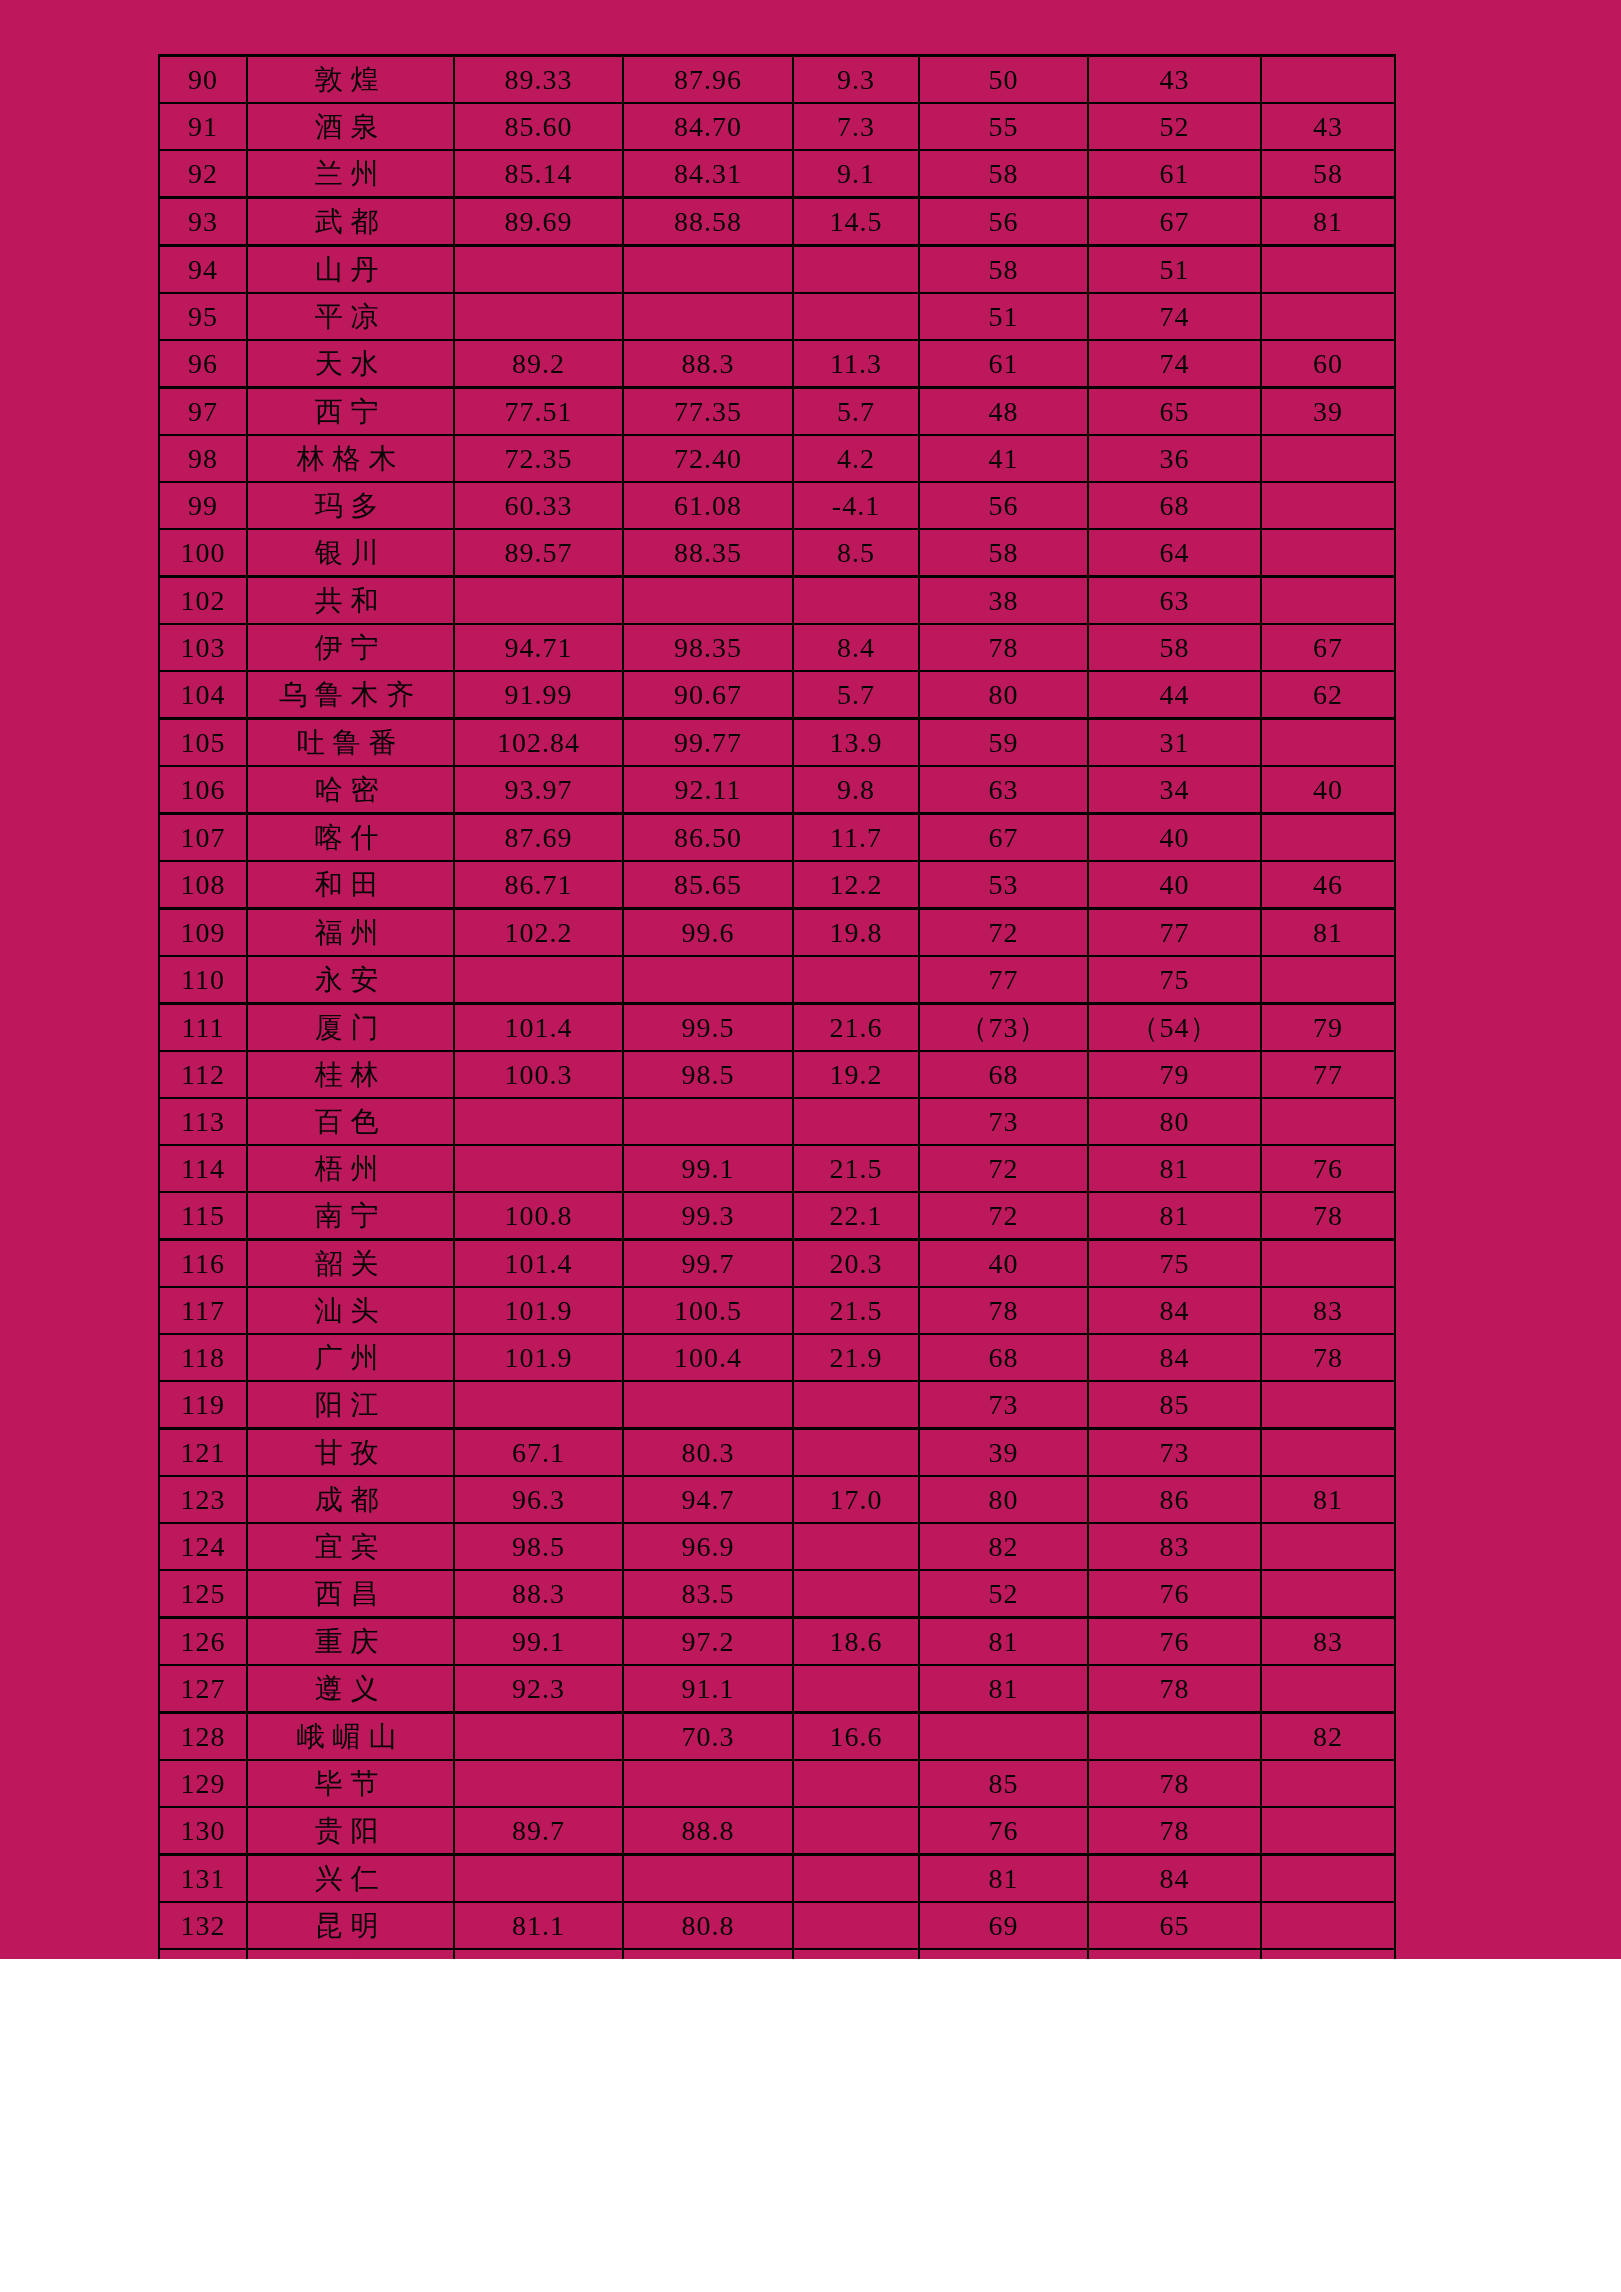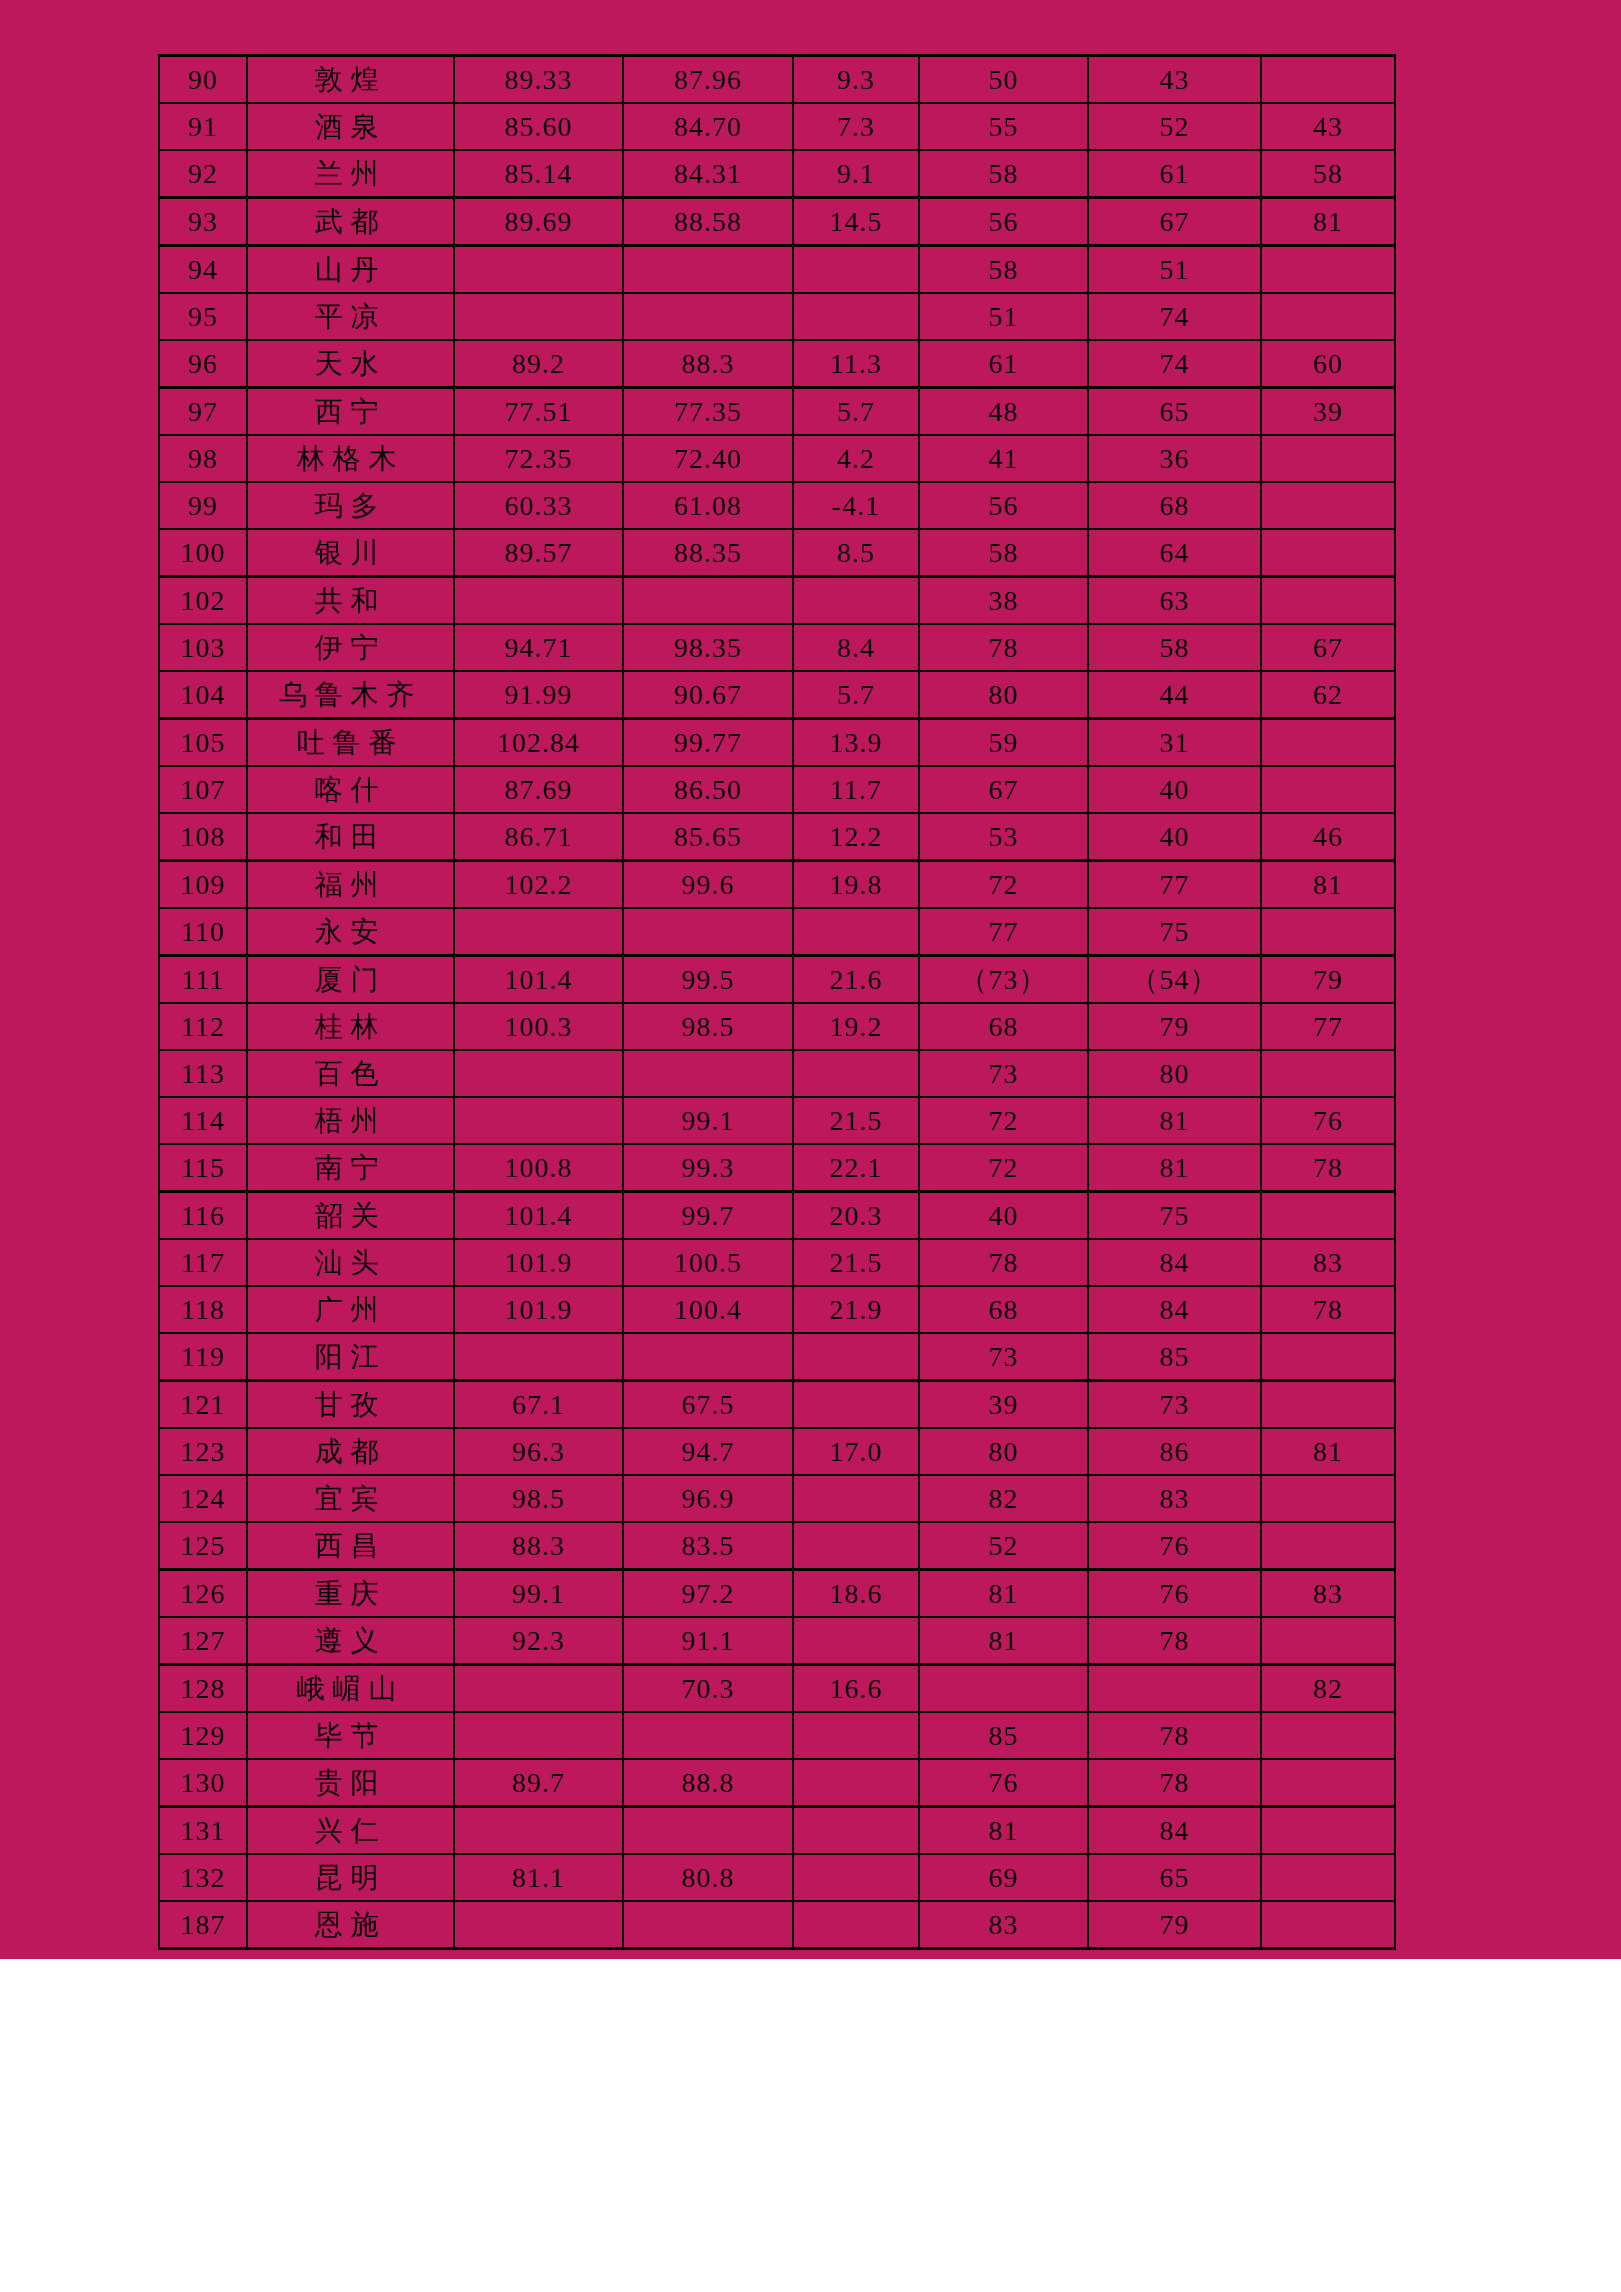--- a/index.html
+++ b/index.html
@@ -206,20 +206,30 @@
         <tr>
           <td class="num-cell">105</td>
           <td class="city-cell">吐鲁番</td>
           <td class="num-cell">102.84</td>
           <td class="num-cell">99.77</td>
           <td class="num-cell">13.9</td>
           <td class="num-cell">59</td>
           <td class="num-cell">31</td>
           <td class="num-cell"></td>
         </tr>
+        <tr class="thick-bottom">
+          <td class="num-cell">106</td>
+          <td class="city-cell">哈密</td>
+          <td class="num-cell">93.97</td>
+          <td class="num-cell">92.11</td>
+          <td class="num-cell">9.8</td>
+          <td class="num-cell">63</td>
+          <td class="num-cell">34</td>
+          <td class="num-cell">40</td>
+        </tr>
         <tr>
           <td class="num-cell">107</td>
           <td class="city-cell">喀什</td>
           <td class="num-cell">87.69</td>
           <td class="num-cell">86.50</td>
           <td class="num-cell">11.7</td>
           <td class="num-cell">67</td>
           <td class="num-cell">40</td>
           <td class="num-cell"></td>
         </tr>
@@ -340,21 +350,21 @@
           <td class="num-cell"></td>
           <td class="num-cell"></td>
           <td class="num-cell">73</td>
           <td class="num-cell">85</td>
           <td class="num-cell"></td>
         </tr>
         <tr>
           <td class="num-cell">121</td>
           <td class="city-cell">甘孜</td>
           <td class="num-cell">67.1</td>
-          <td class="num-cell">67.5</td>
+          <td class="num-cell">80.3</td>
           <td class="num-cell"></td>
           <td class="num-cell">39</td>
           <td class="num-cell">73</td>
           <td class="num-cell"></td>
         </tr>
         <tr>
           <td class="num-cell">123</td>
           <td class="city-cell">成都</td>
           <td class="num-cell">96.3</td>
           <td class="num-cell">94.7</td>

